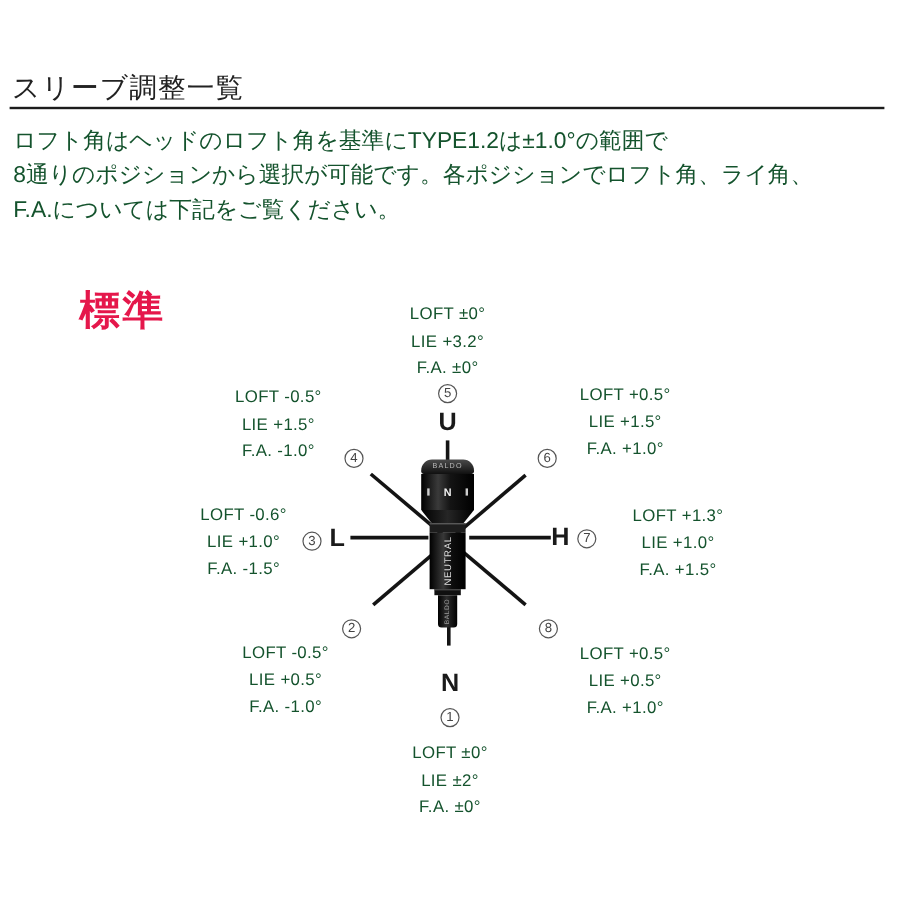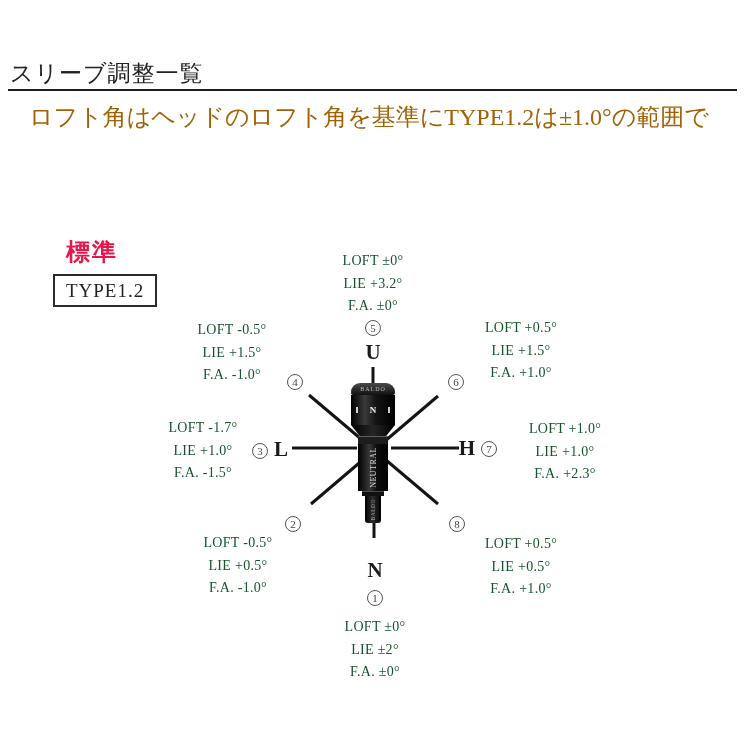--- a/index.html
+++ b/index.html
@@ -1,27 +1,27 @@
 <!DOCTYPE html>
 <html><head>
 <meta charset="utf-8">
 <style>
   html,body { margin:0; padding:0; background:#fff; }
   .page {
     position:relative; width:750px; height:750px; background:#ffffff;
-    font-family:Liberation Serif, serif; color:#2b2b2b; overflow:hidden;
+    font-family:Liberation Sans, sans-serif; color:#2b2b2b; overflow:hidden;
   }
   
   .title { position:absolute; left:10px; top:58px; font-size:23px; font-weight:400; letter-spacing:1px; color:#222; }
   .title-rule { position:absolute; left:8px; top:89px; width:729px; height:2px; background:#1c1c1c; }
   
-  .intro { position:absolute; left:29px; top:103px; font-size:24px; line-height:29px; color:#a16207; }
+  .intro { position:absolute; left:11px; top:103px; font-size:19px; line-height:29px; color:#14532d; }
   .intro span { display:block; }
   
-  .standard { position:absolute; left:66px; top:236px; font-size:24px; font-weight:700; color:#e5174b; letter-spacing:2px; }
+  .standard { position:absolute; left:66px; top:236px; font-size:34px; font-weight:700; color:#e5174b; letter-spacing:2px; }
   .type-box { position:absolute; left:53px; top:274px; width:100px; height:29px; border:2px solid #2a2a2a; background:#fff;
               display:flex; align-items:center; justify-content:center; font-size:19px; color:#222; letter-spacing:1px; }
   
   .lines-svg { position:absolute; left:0; top:0; pointer-events:none; }
   
   .pos-label { position:absolute; width:170px; text-align:center; font-size:14px; line-height:22.5px; color:#14532d; letter-spacing:0.3px; }
   .pos-label span { display:block; }
   
   .circle { position:absolute; width:16px; height:16px; border:1.5px solid #555; border-radius:50%;
             display:flex; align-items:center; justify-content:center; font-size:11px; color:#444; background:#fff; box-sizing:border-box; }
@@ -52,24 +52,25 @@
 </head>
 <body>
 
 <div class="page">
 
   <div class="title">スリーブ調整一覧</div>
   <div class="title-rule"></div>
 
   <div class="intro">
     <span>ロフト角はヘッドのロフト角を基準にTYPE1.2は±1.0°の範囲で</span>
+    <span>8通りのポジションから選択が可能です。各ポジションでロフト角、ライ角、</span>
+    <span>F.A.については下記をご覧ください。</span>
   </div>
 
   <div class="standard">標準</div>
-  <div class="type-box">TYPE1.2</div>
 
   <svg class="lines-svg" width="750" height="750" viewBox="0 0 750 750">
     <g stroke="#141414" stroke-width="3" stroke-linecap="butt">
       <line x1="373" y1="367" x2="373" y2="386"></line>
       <line x1="374" y1="516" x2="374" y2="538"></line>
       <line x1="292" y1="448" x2="357" y2="448"></line>
       <line x1="391" y1="448" x2="459" y2="448"></line>
       <line x1="309" y1="395" x2="438" y2="504"></line>
       <line x1="311" y1="504" x2="438" y2="396"></line>
     </g>
@@ -109,31 +110,31 @@
   <div class="circle" style="left:287px;top:374px">4</div>
 
   <div class="pos-label" style="left:436px;top:317px">
     <span>LOFT +0.5°</span>
     <span>LIE +1.5°</span>
     <span>F.A. +1.0°</span>
   </div>
   <div class="circle" style="left:448px;top:374px">6</div>
 
   <div class="pos-label" style="left:118px;top:417px">
-    <span>LOFT -1.7°</span>
+    <span>LOFT -0.6°</span>
     <span>LIE +1.0°</span>
     <span>F.A. -1.5°</span>
   </div>
   <div class="circle" style="left:252px;top:443px">3</div>
   <div class="letter" style="left:261px;top:437px">L</div>
 
   <div class="pos-label" style="left:480px;top:418px">
-    <span>LOFT +1.0°</span>
+    <span>LOFT +1.3°</span>
     <span>LIE +1.0°</span>
-    <span>F.A. +2.3°</span>
+    <span>F.A. +1.5°</span>
   </div>
   <div class="circle" style="left:481px;top:441px">7</div>
   <div class="letter" style="left:447px;top:436px">H</div>
 
   <div class="pos-label" style="left:153px;top:532px">
     <span>LOFT -0.5°</span>
     <span>LIE +0.5°</span>
     <span>F.A. -1.0°</span>
   </div>
   <div class="circle" style="left:285px;top:516px">2</div>

